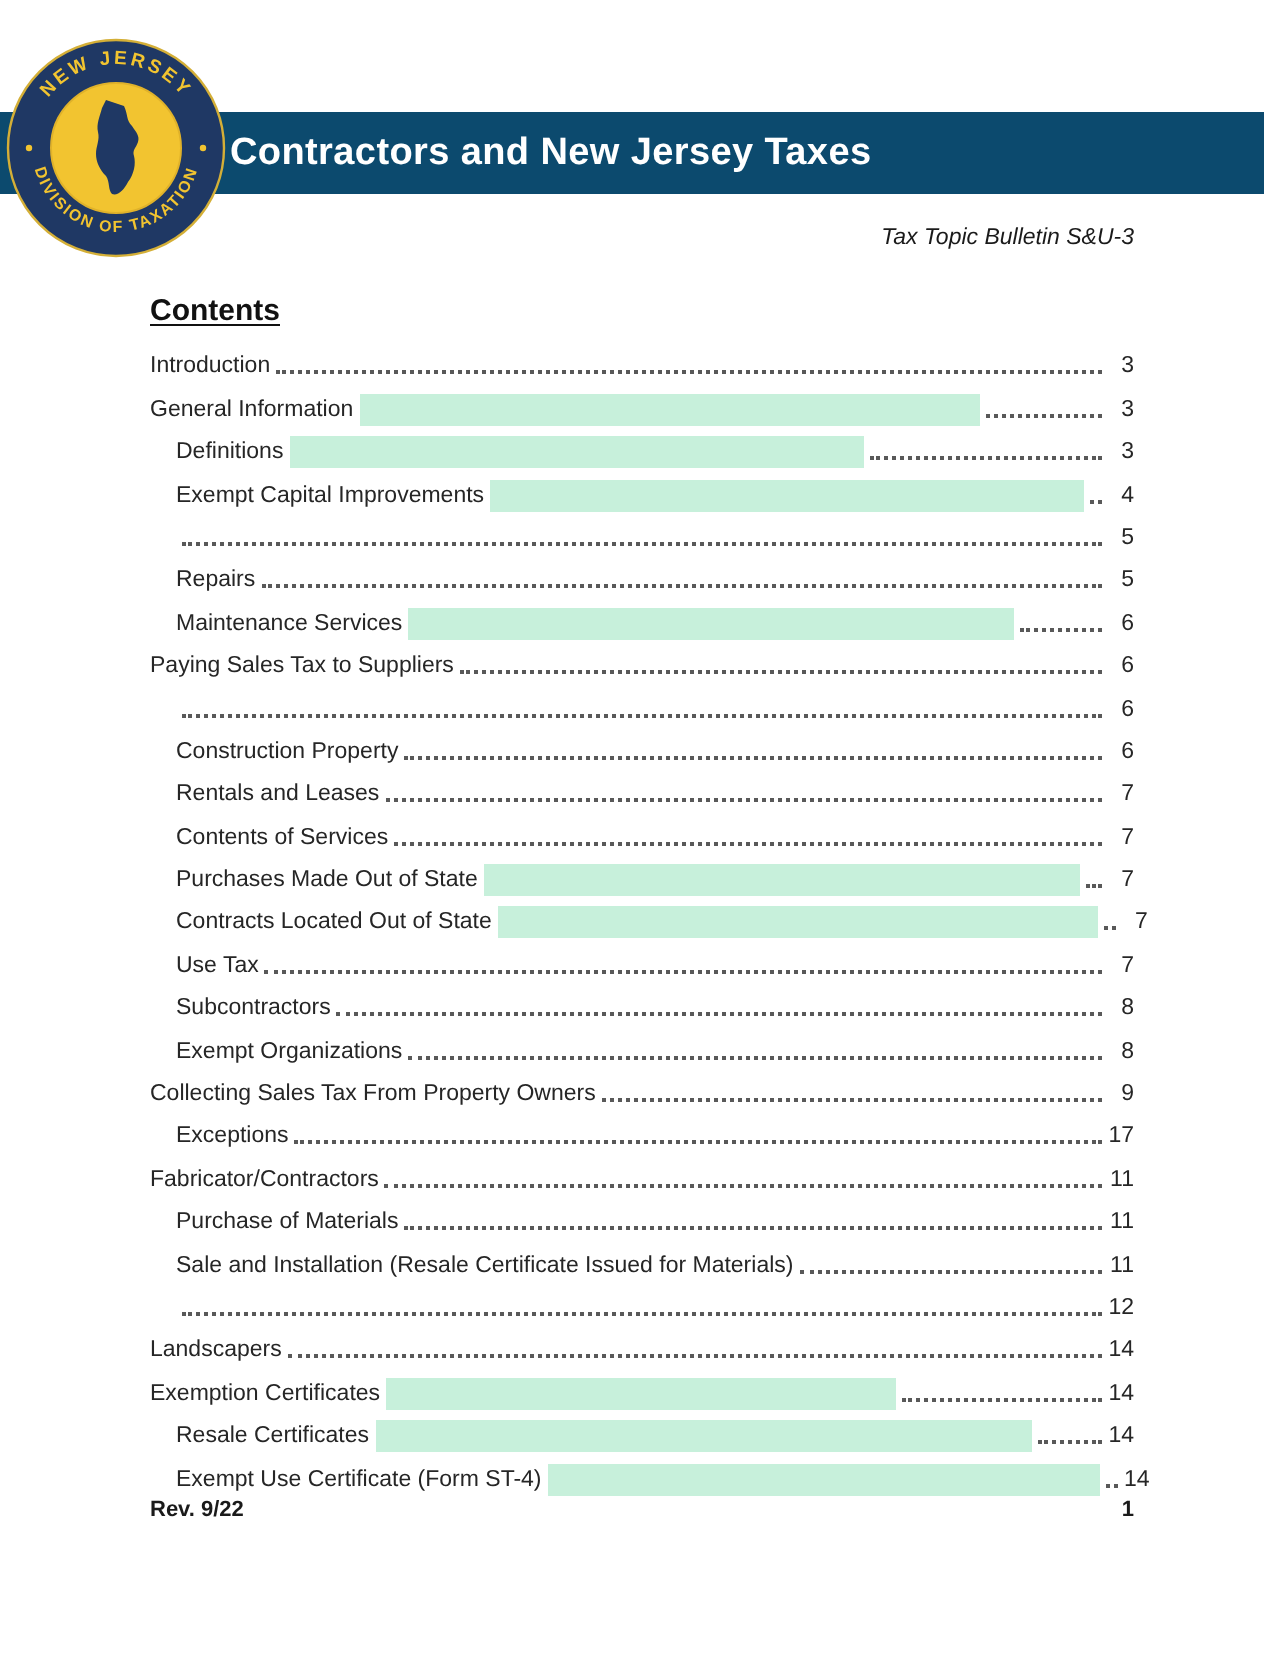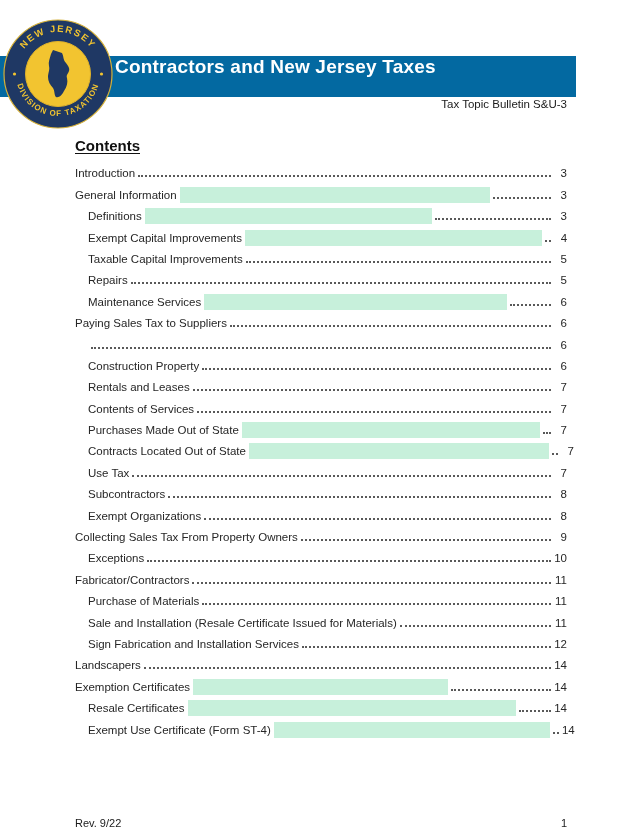--- a/index.html
+++ b/index.html
@@ -5,35 +5,35 @@
   html,body{margin:0;padding:0;background:#ffffff;}
   .page{
     position:relative;
     width:640px;height:828px;
     background:#ffffff;
     font-family:"Liberation Sans",sans-serif;
     overflow:hidden;
   }
   
   .band{
-    position:absolute;left:0;top:56px;width:576px;height:41px;
-    background:#0369a1;
-    display:flex;
+    position:absolute;left:0;top:56px;width:632px;height:41px;
+    background:#0c4a6e;
+    display:flex;align-items:center;
   }
   .band h1{
     margin:0 0 0 115px;
     color:#ffffff;font-size:19px;font-weight:bold;letter-spacing:.2px;
   }
   .seal{position:absolute;left:3px;top:19px;width:110px;height:110px;z-index:3;}
   .subtitle{
-    position:absolute;right:73px;top:98px;
-    font-size:11.5px;color:#1a1a1a;
+    position:absolute;right:73px;top:113px;
+    font-size:11.5px;color:#1a1a1a;font-style:italic;
   }
   
-  .content{position:absolute;left:75px;top:137px;width:492px;}
+  .content{position:absolute;left:75px;top:147px;width:492px;}
   .content h2{
     margin:0 0 7px 0;
     font-size:15px;font-weight:bold;color:#111;
     text-decoration:underline;
     text-underline-offset:2px;
   }
   .toc-row{
     display:flex;align-items:flex-end;
     height:21.4px;
     font-size:11.5px;color:#262626;
@@ -50,23 +50,23 @@
   .highlight{
     height:16px;
     background:#c7f0db;
     margin:0 0 1px 3px;
     flex:0 0 auto;
     z-index:1;
   }
   .toc-page{min-width:13px;text-align:right;padding-bottom:3px;}
   
   .footer{
-    position:absolute;left:75px;top:817px;width:492px;
+    position:absolute;left:75px;top:749px;width:492px;
     display:flex;justify-content:space-between;
-    font-size:11px;font-weight:normal;color:#1a1a1a;
+    font-size:11px;font-weight:bold;color:#1a1a1a;
   }
 </style>
 </head>
 <body>
 
 <div class="page">
 
   <div class="band">
     <h1>Contractors and New Jersey Taxes</h1>
   </div>
@@ -113,21 +113,20 @@
           <span class="leader"></span>
           <span class="toc-page">3</span>
         </div>
         <div class="toc-row indent">
           <span class="toc-label">Exempt Capital Improvements</span>
           <span class="highlight" style="width: 297px; background: rgb(199, 240, 219);"></span>
           <span class="leader"></span>
           <span class="toc-page">4</span>
         </div>
         <div class="toc-row indent">
-          <span class="toc-label">Taxable Capital Improvements</span>
           <span class="leader"></span>
           <span class="toc-page">5</span>
         </div>
         <div class="toc-row indent">
           <span class="toc-label">Repairs</span>
           <span class="leader"></span>
           <span class="toc-page">5</span>
         </div>
         <div class="toc-row indent">
           <span class="toc-label">Maintenance Services</span>
@@ -187,39 +186,38 @@
           <span class="toc-page">8</span>
         </div>
         <div class="toc-row">
           <span class="toc-label">Collecting Sales Tax From Property Owners</span>
           <span class="leader"></span>
           <span class="toc-page">9</span>
         </div>
         <div class="toc-row indent">
           <span class="toc-label">Exceptions</span>
           <span class="leader"></span>
-          <span class="toc-page">10</span>
+          <span class="toc-page">17</span>
         </div>
         <div class="toc-row">
           <span class="toc-label">Fabricator/Contractors</span>
           <span class="leader"></span>
           <span class="toc-page">11</span>
         </div>
         <div class="toc-row indent">
           <span class="toc-label">Purchase of Materials</span>
           <span class="leader"></span>
           <span class="toc-page">11</span>
         </div>
         <div class="toc-row indent">
           <span class="toc-label">Sale and Installation (Resale Certificate Issued for Materials)</span>
           <span class="leader"></span>
           <span class="toc-page">11</span>
         </div>
         <div class="toc-row indent">
-          <span class="toc-label">Sign Fabrication and Installation Services</span>
           <span class="leader"></span>
           <span class="toc-page">12</span>
         </div>
         <div class="toc-row">
           <span class="toc-label">Landscapers</span>
           <span class="leader"></span>
           <span class="toc-page">14</span>
         </div>
         <div class="toc-row">
           <span class="toc-label">Exemption Certificates</span>

